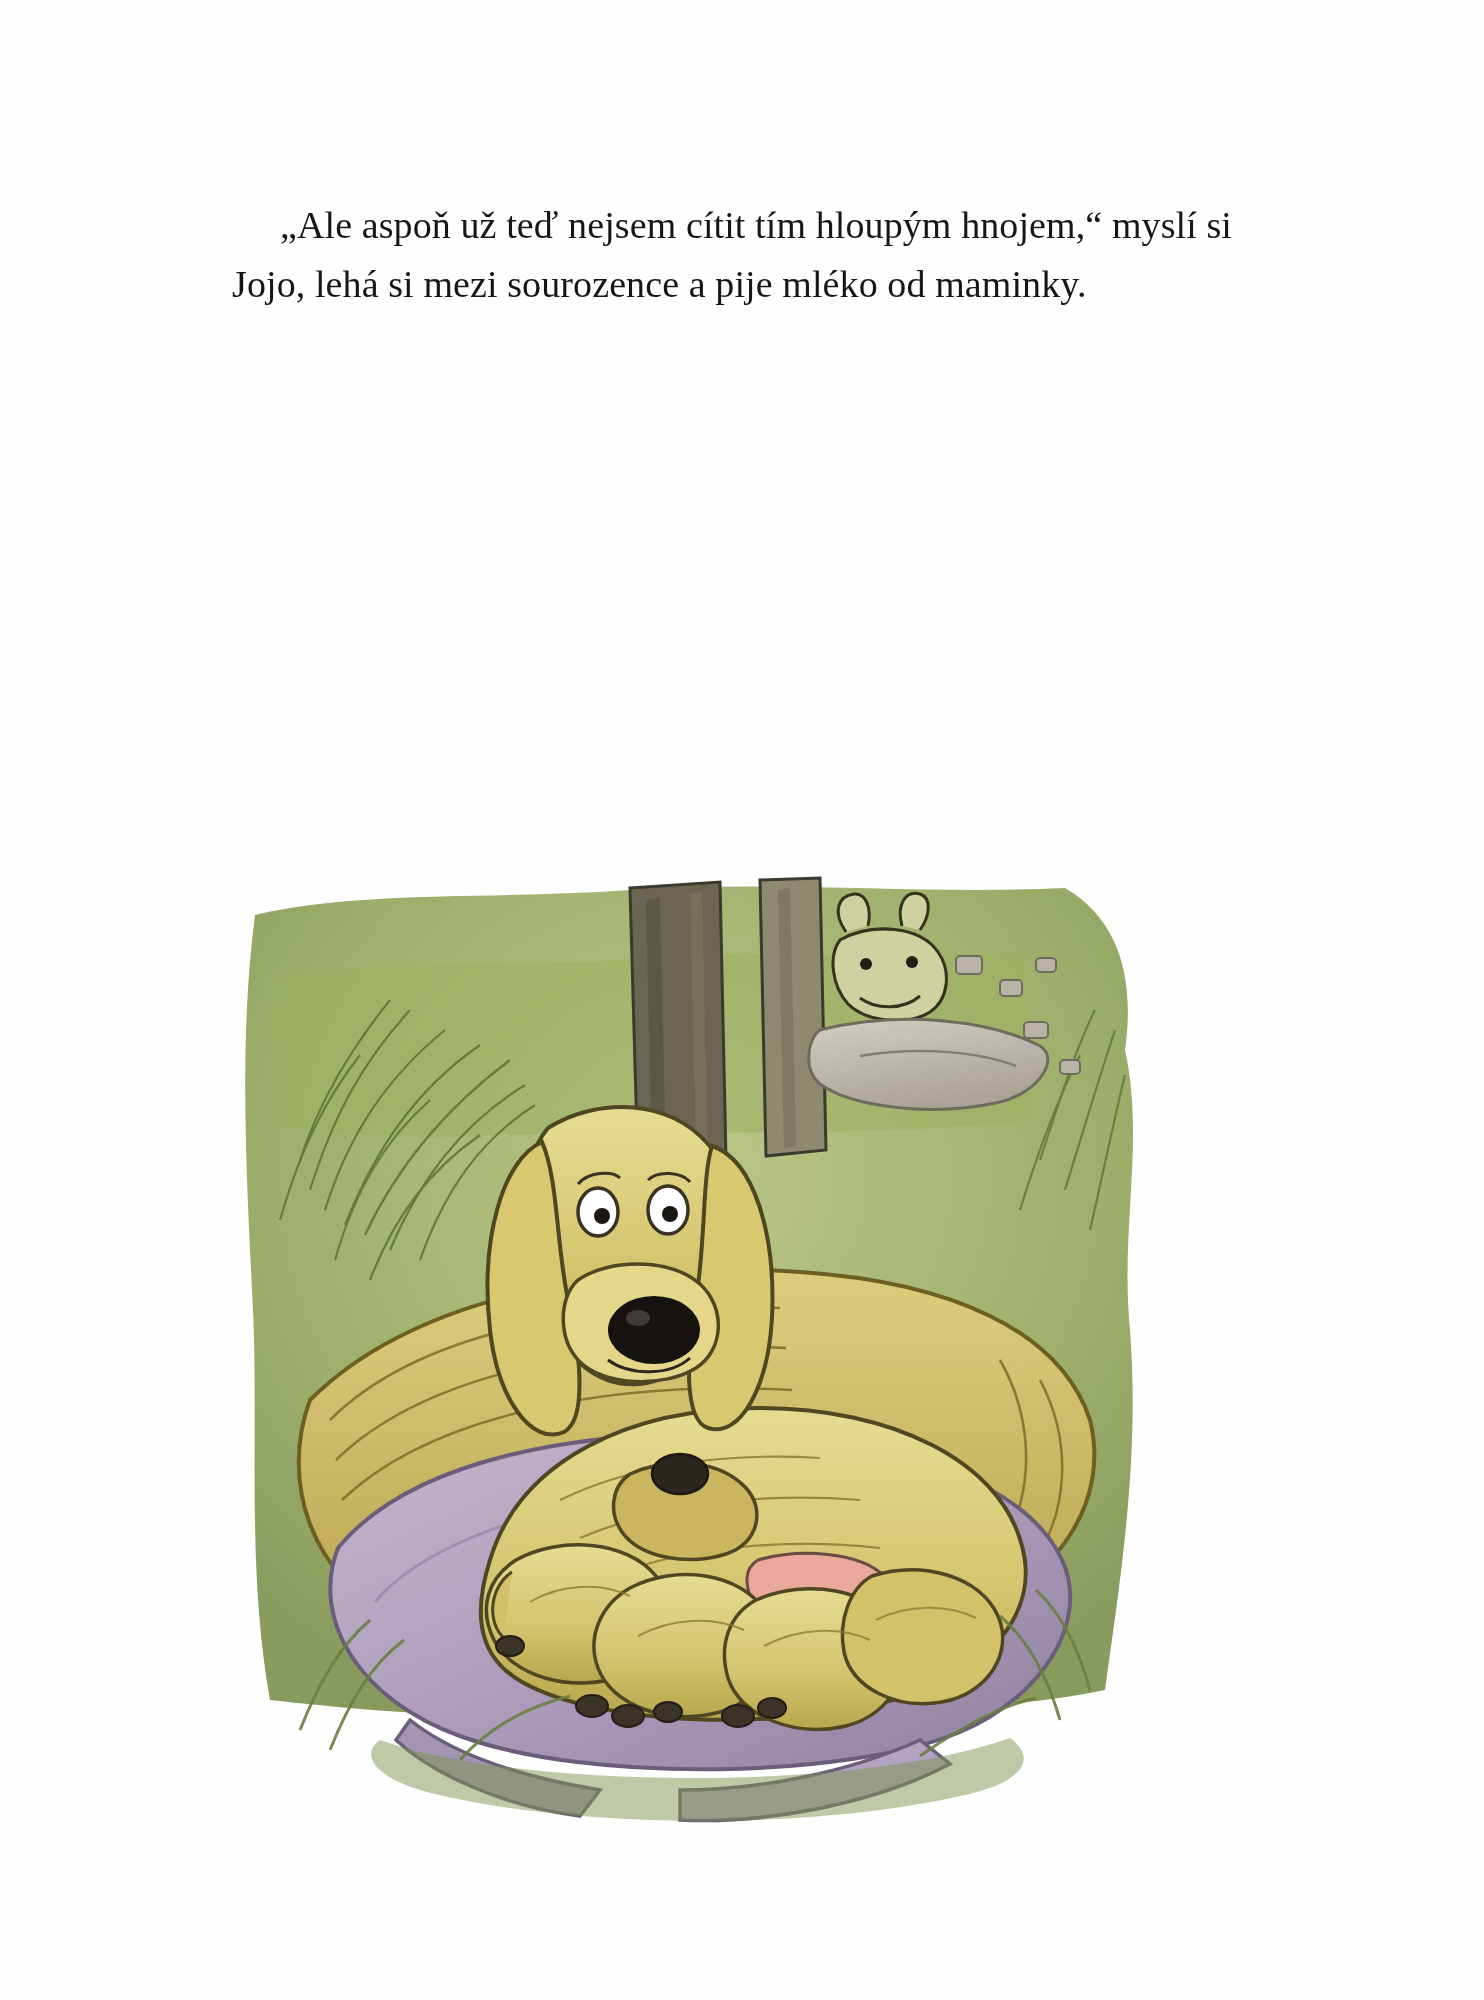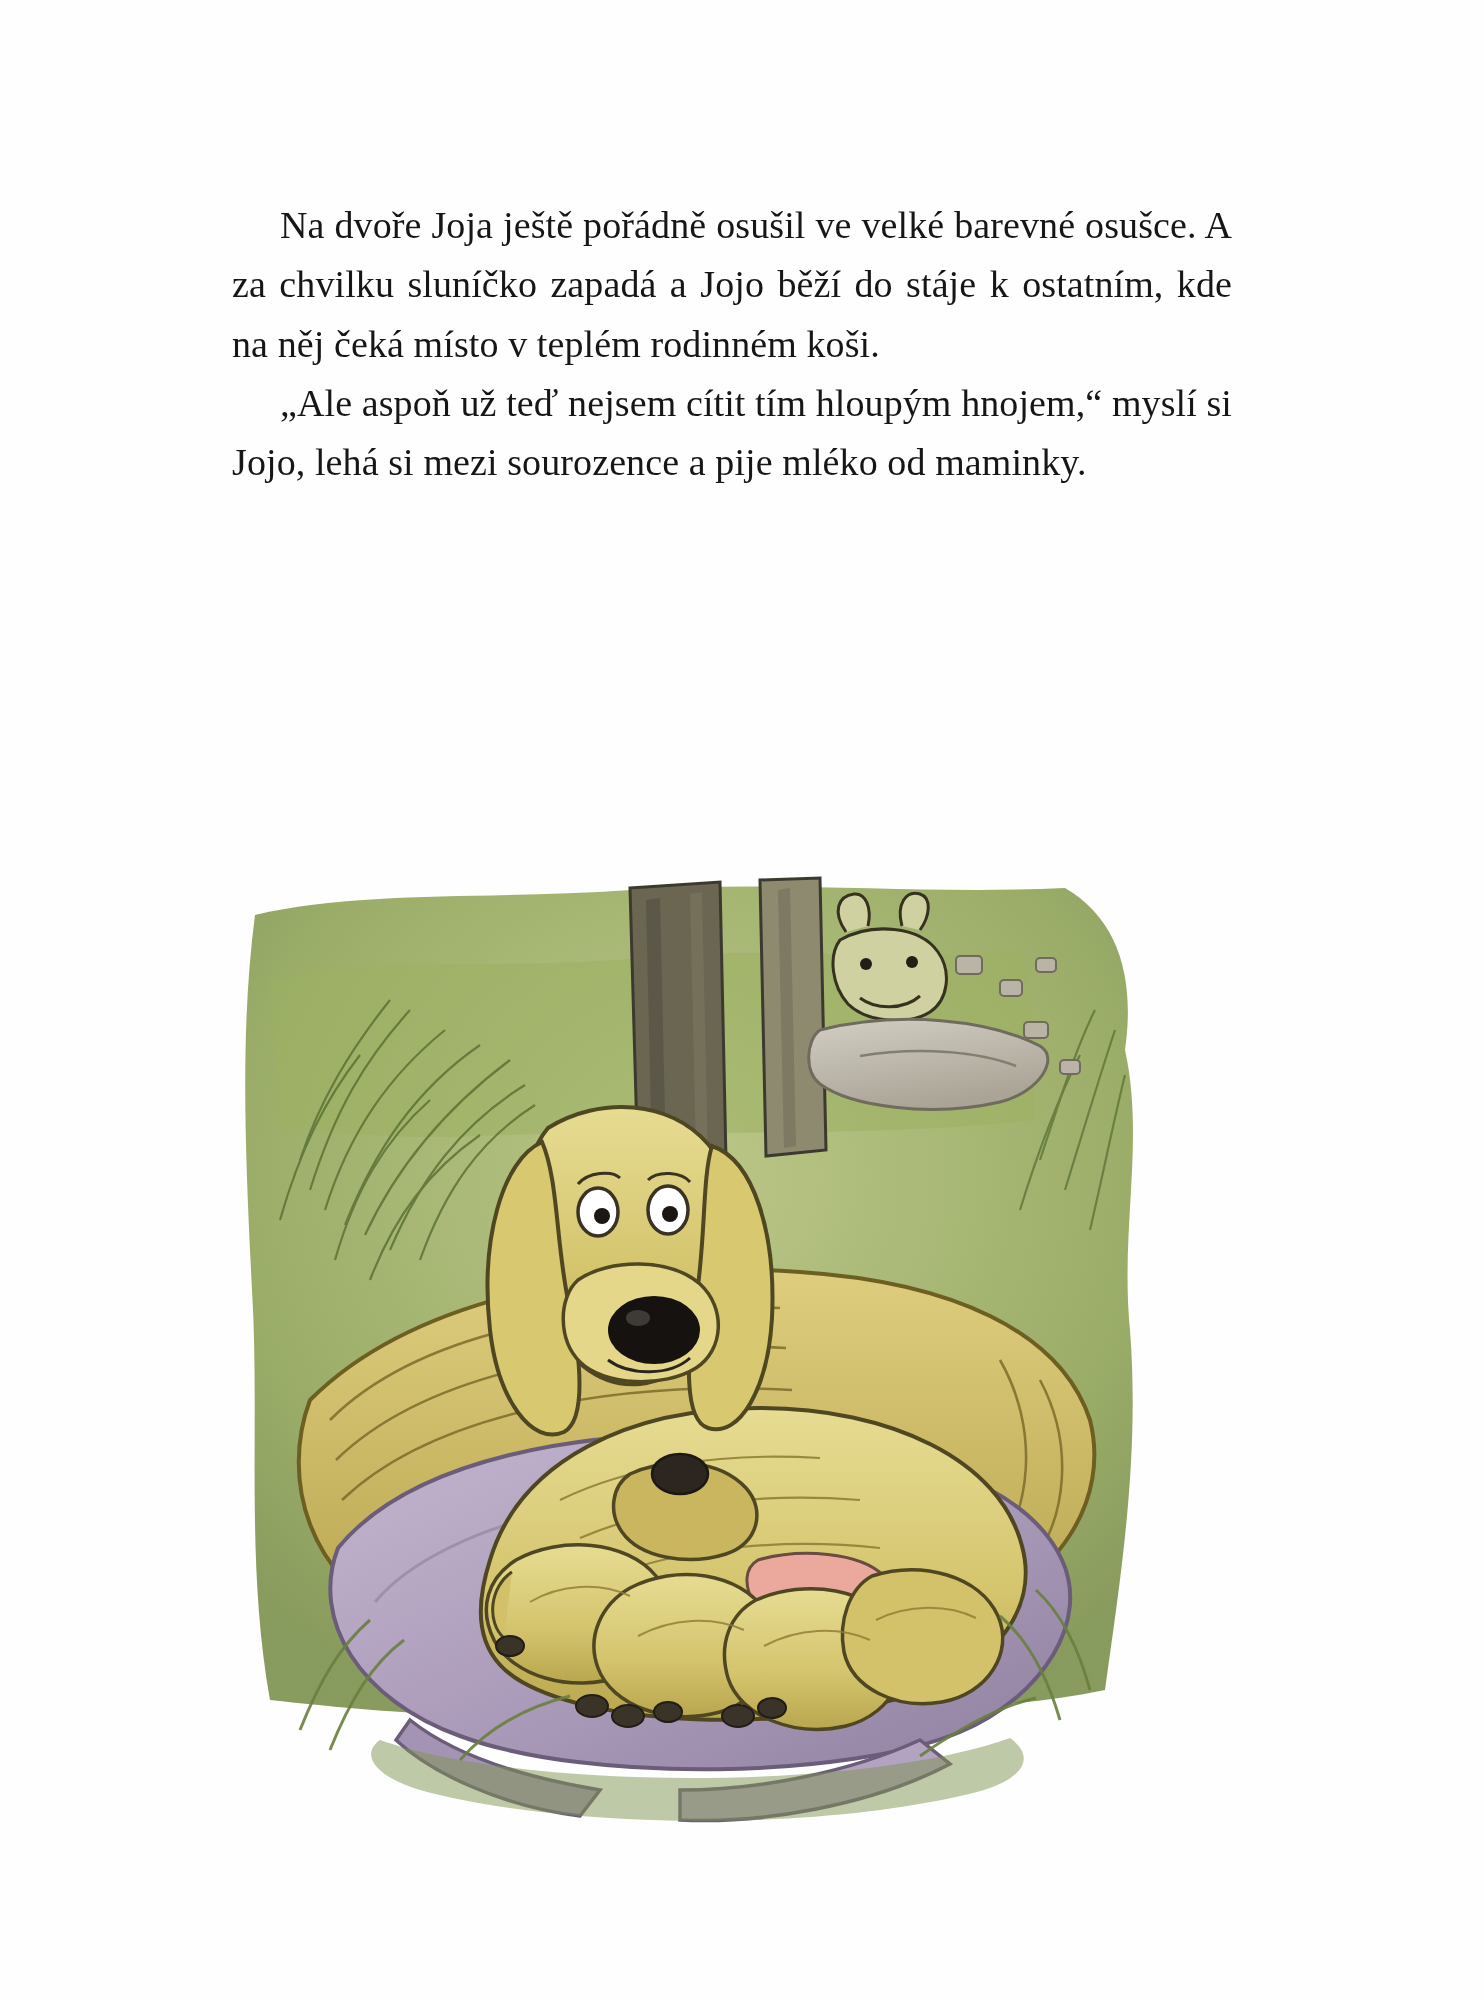--- a/index.html
+++ b/index.html
@@ -50,21 +50,20 @@
     height: 100%;
     display: block;
   }
 </style>
 </head>
 <body>
 
 <div class="page">
 
   <div class="text-block">
-    <p class="para">Na dvoře Joja ještě pořádně osušil ve velké barevné osušce. A za chvilku sluníčko zapadá a Jojo běží do stáje k ostatním, kde na něj čeká místo v teplém rodinném koši.</p>
     <p class="para">„Ale aspoň už teď nejsem cítit tím hloupým hnojem,“ myslí si Jojo, lehá si mezi sourozence a pije mléko od maminky.</p>
   </div>
 
   <div class="illustration-wrap">
     <svg class="illustration" viewBox="0 0 1065 1010" xmlns="http://www.w3.org/2000/svg">
       <defs>
         <radialGradient id="grassGrad" cx="50%" cy="35%" r="70%">
           <stop offset="0%" stop-color="#b6c27e"></stop>
           <stop offset="70%" stop-color="#93a75c"></stop>
           <stop offset="100%" stop-color="#7e9350"></stop>

